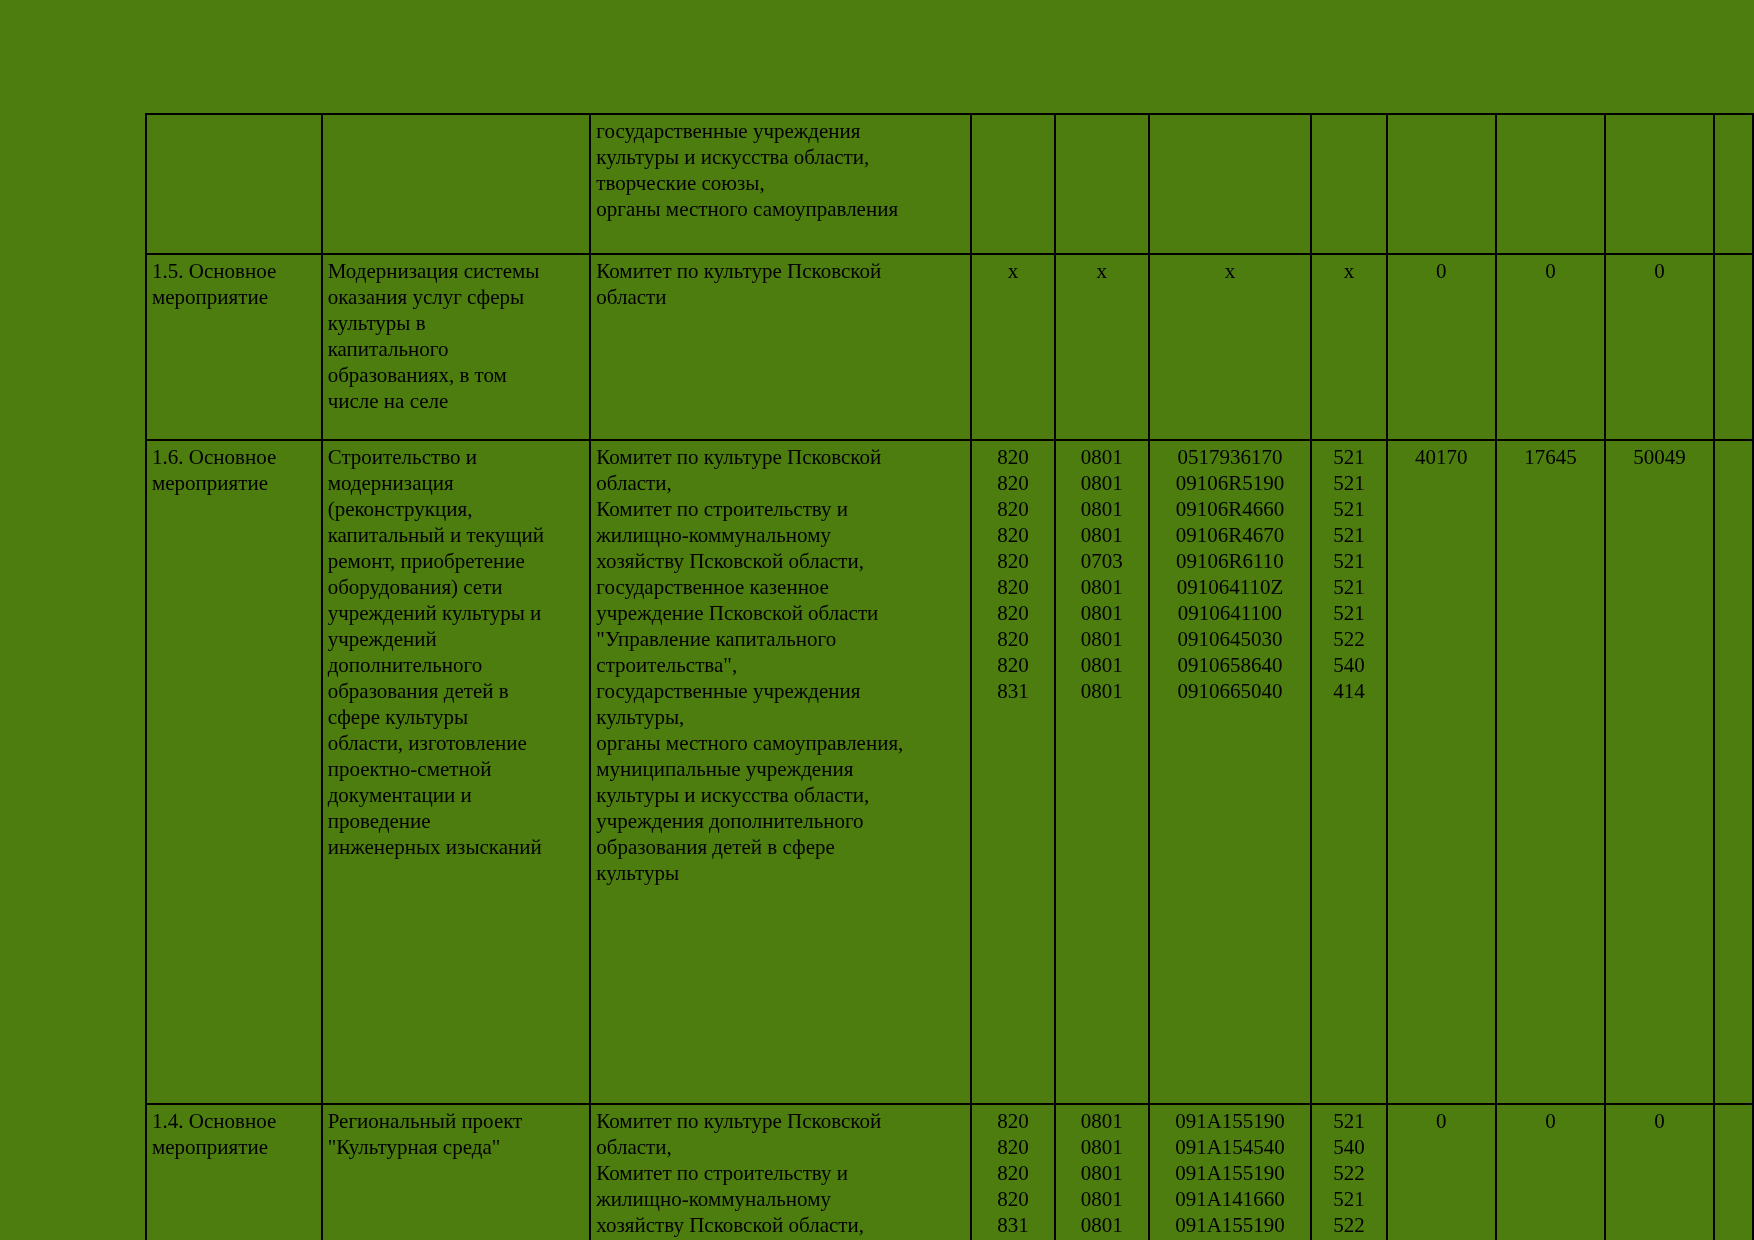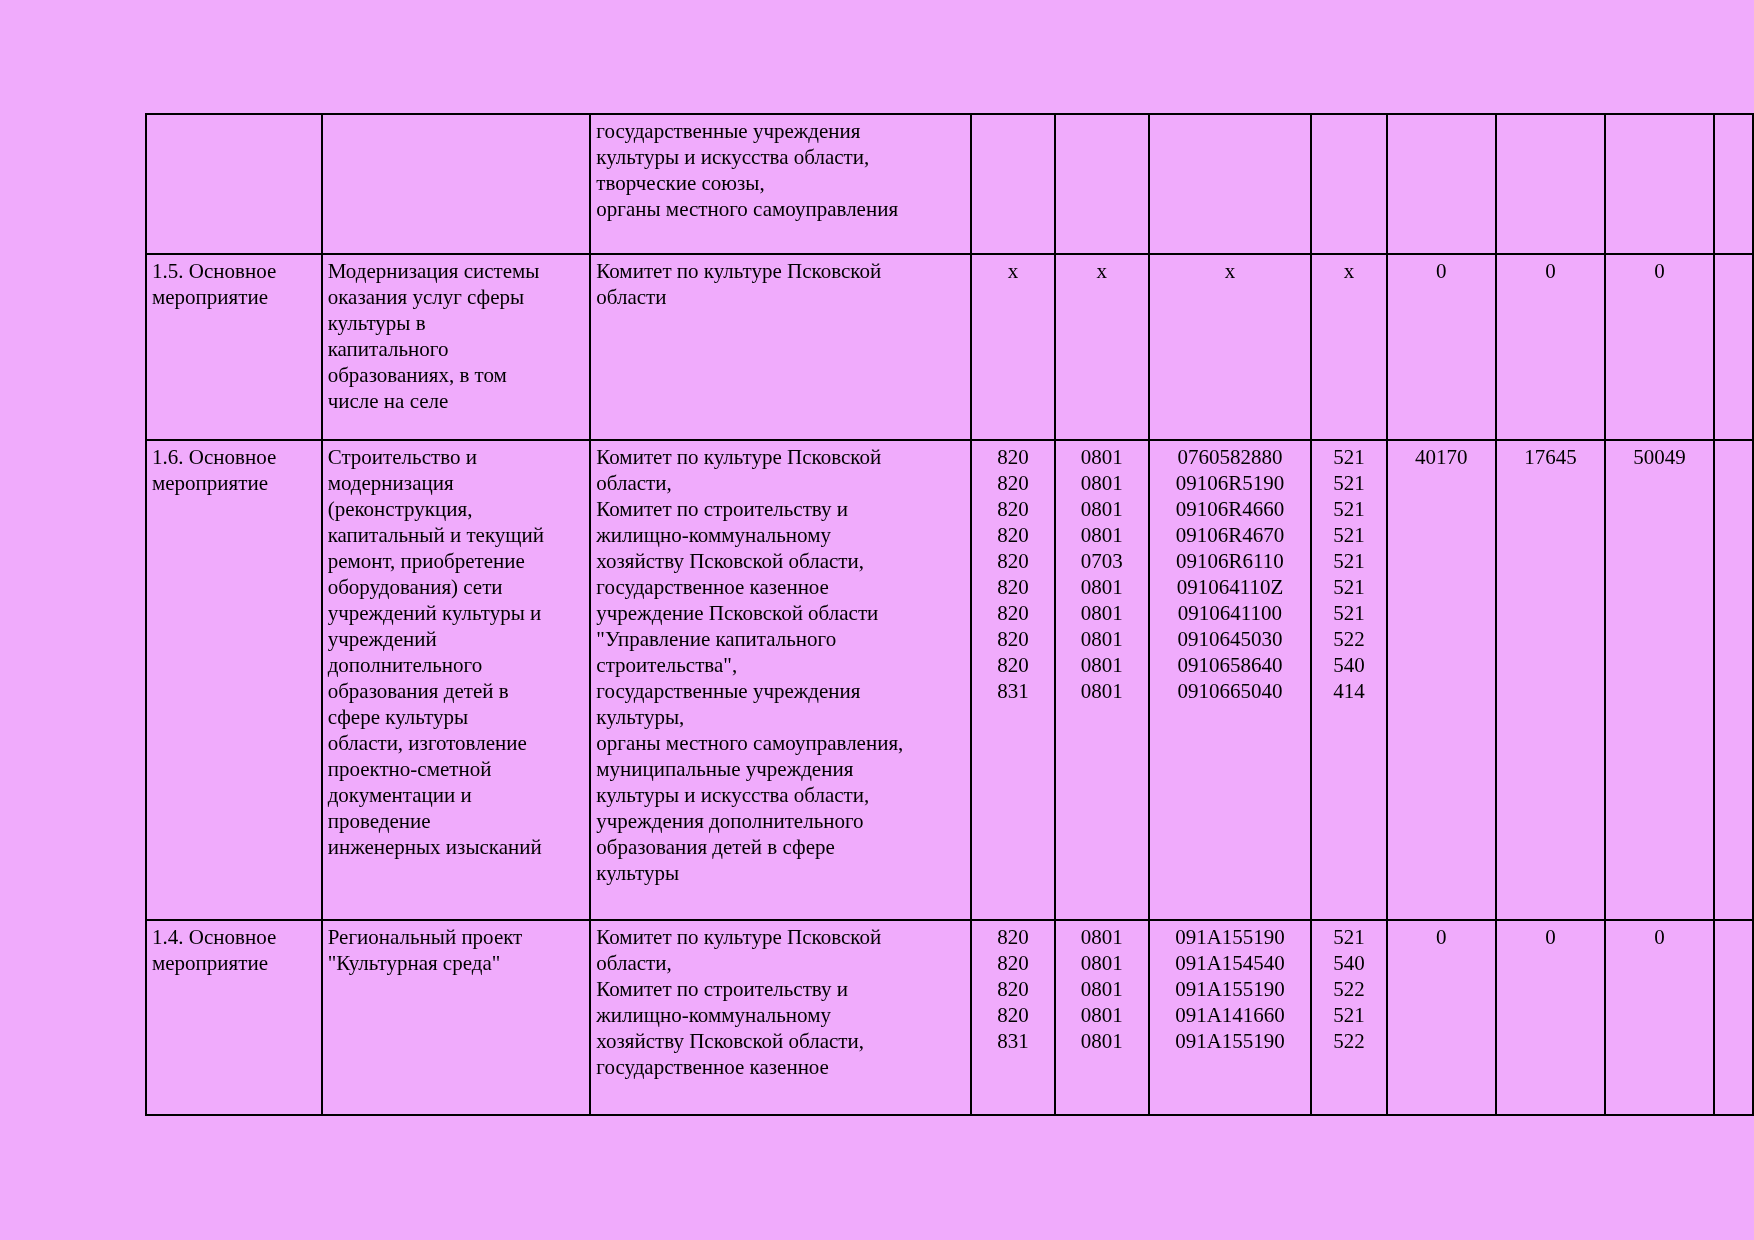--- a/index.html
+++ b/index.html
@@ -8,21 +8,21 @@
     width: 1754px;
     height: 1240px;
     background: #ffffff;
     overflow: hidden;
     font-family: "Liberation Serif", "DejaVu Serif", serif;
   }
   .page {
     position: relative;
     width: 1754px;
     height: 1240px;
-    background: #f0abfc;
+    background: #4d7c0f;
   }
   table.budget {
     position: absolute;
     left: 145px;
     top: 113px;
     border-collapse: collapse;
     table-layout: fixed;
   }
   table.budget td {
     border: 2px solid #000000;
@@ -34,21 +34,21 @@
     padding: 3px 5px 2px 5px;
     overflow: hidden;
   }
   table.budget td.center {
     text-align: center;
     padding-left: 0;
     padding-right: 0;
   }
   tr.rA  { height: 140px; }
   tr.r15 { height: 186px; }
-  tr.r16 { height: 480px; }
+  tr.r16 { height: 664px; }
   tr.r17 { height: 195px; }
   col.c-num  { width: 177px; }
   col.c-name { width: 270px; }
   col.c-exec { width: 383px; }
   col.c-grbs { width: 85px; }
   col.c-rz   { width: 96px; }
   col.c-csr  { width: 164px; }
   col.c-vr   { width: 77px; }
   col.c-y    { width: 111px; }
   col.c-ext  { width: 40px; }
@@ -160,21 +160,21 @@
       <td class="center">0801
 0801
 0801
 0801
 0703
 0801
 0801
 0801
 0801
 0801</td>
-      <td class="center">0760582880
+      <td class="center">0517936170
 09106R5190
 09106R4660
 09106R4670
 09106R6110
 091064110Z
 0910641100
 0910645030
 0910658640
 0910665040</td>
       <td class="center">521

